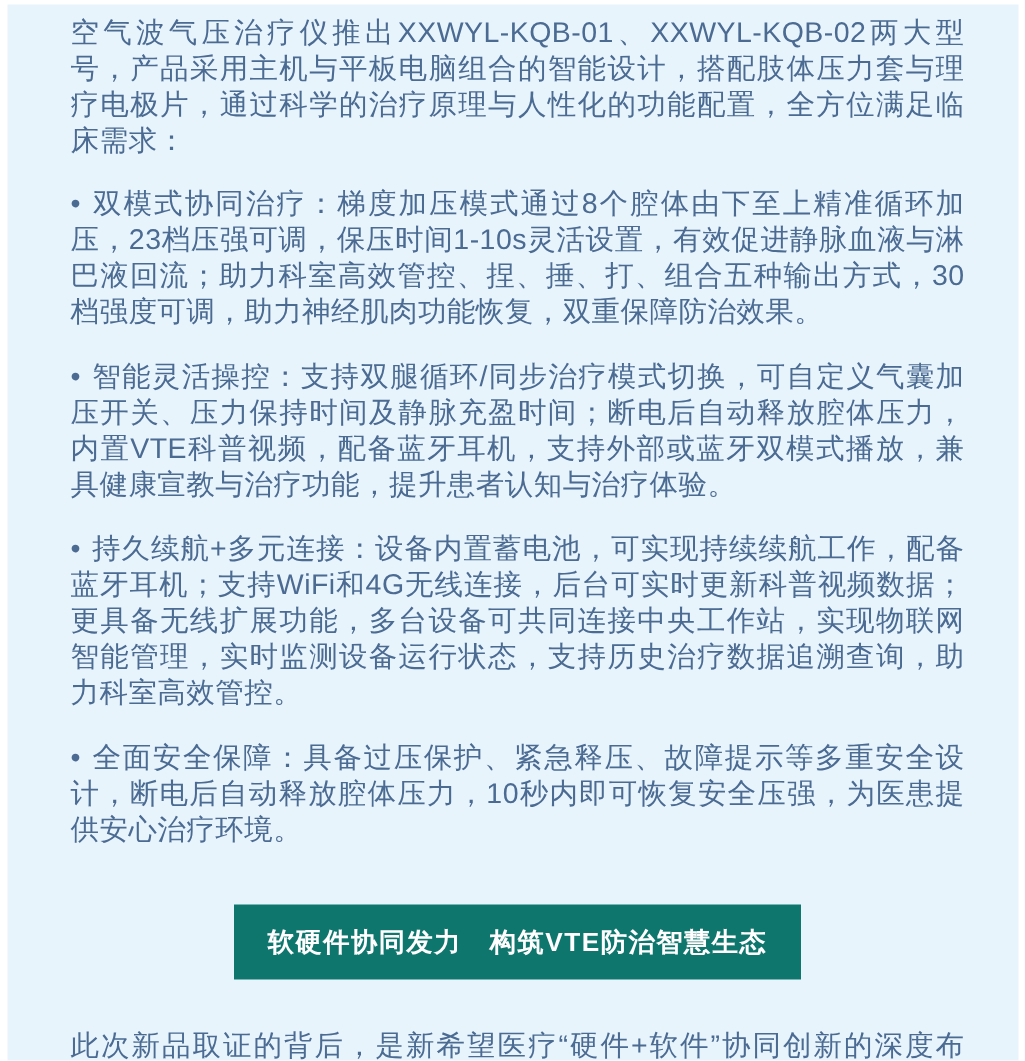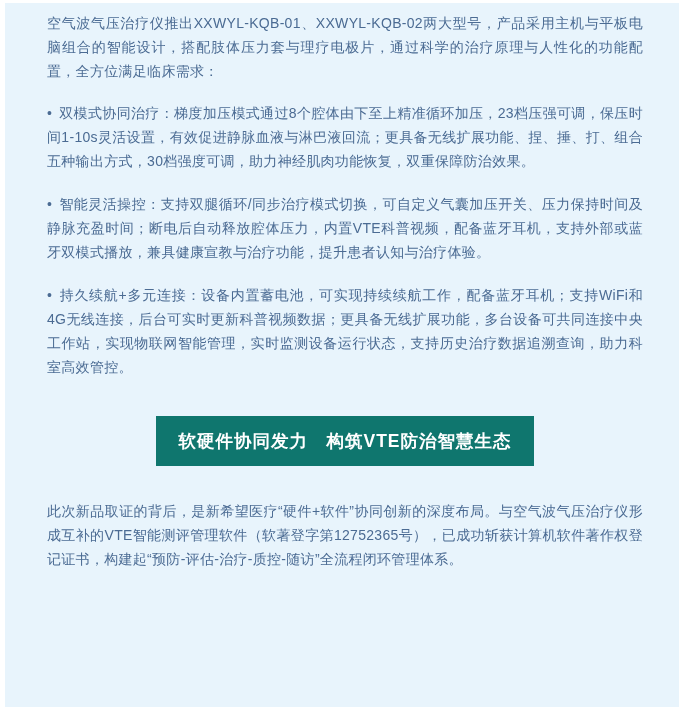--- a/index.html
+++ b/index.html
@@ -17,21 +17,21 @@
     top: 3px;
     width: 674px;
     height: 704px;
     background: #e8f4fc;
     box-sizing: border-box;
   }
   .content {
     padding: 8px 36px 0 42px;
   }
   .para, .bullet-item {
-    font-size: 14px;
+    font-size: 19px;
     line-height: 24px;
     color: #4b6b93;
     text-align: justify;
     letter-spacing: 0.3px;
   }
   .para.intro { margin: 0 0 18px 0; }
   ul.bullet-list {
     list-style: none;
     margin: 0;
     padding: 0;
@@ -68,26 +68,27 @@
 </head>
 <body>
 
 <div class="card">
   <div class="content">
 
     <p class="para intro">空气波气压治疗仪推出XXWYL-KQB-01、XXWYL-KQB-02两大型号，产品采用主机与平板电脑组合的智能设计，搭配肢体压力套与理疗电极片，通过科学的治疗原理与人性化的功能配置，全方位满足临床需求：</p>
 
     <ul class="bullet-list">
 
-      <li class="bullet-item"><span class="bullet-marker">•</span><span>双模式协同治疗：梯度加压模式通过8个腔体由下至上精准循环加压，23档压强可调，保压时间1-10s灵活设置，有效促进静脉血液与淋巴液回流；更具备无线扩展功能、捏、捶、打、组合五种输出方式，30档强度可调，助力神经肌肉功能恢复，双重保障防治效果。</span></li>
+      <li class="bullet-item"><span class="bullet-marker">•</span><span>双模式协同治疗：梯度加压模式通过8个腔体由下至上精准循环加压，23档压强可调，保压时间1-10s灵活设置，有效促进静脉血液与淋巴液回流；助力科室高效管控、捏、捶、打、组合五种输出方式，30档强度可调，助力神经肌肉功能恢复，双重保障防治效果。</span></li>
 
       <li class="bullet-item"><span class="bullet-marker">•</span><span>智能灵活操控：支持双腿循环/同步治疗模式切换，可自定义气囊加压开关、压力保持时间及静脉充盈时间；断电后自动释放腔体压力，内置VTE科普视频，配备蓝牙耳机，支持外部或蓝牙双模式播放，兼具健康宣教与治疗功能，提升患者认知与治疗体验。</span></li>
 
       <li class="bullet-item"><span class="bullet-marker">•</span><span>持久续航+多元连接：设备内置蓄电池，可实现持续续航工作，配备蓝牙耳机；支持WiFi和4G无线连接，后台可实时更新科普视频数据；更具备无线扩展功能，多台设备可共同连接中央工作站，实现物联网智能管理，实时监测设备运行状态，支持历史治疗数据追溯查询，助力科室高效管控。</span></li>
 
+      <li class="bullet-item"><span class="bullet-marker">•</span><span>全面安全保障：具备过压保护、紧急释压、故障提示等多重安全设计，断电后自动释放腔体压力，10秒内即可恢复安全压强，为医患提供安心治疗环境。</span></li>
 
 
     </ul>
 
     <div class="banner-wrap">
       <div class="banner">软硬件协同发力　构筑VTE防治智慧生态</div>
     </div>
 
     <p class="para closing">此次新品取证的背后，是新希望医疗“硬件+软件”协同创新的深度布局。与空气波气压治疗仪形成互补的VTE智能测评管理软件（软著登字第12752365号），已成功斩获计算机软件著作权登记证书，构建起“预防-评估-治疗-质控-随访”全流程闭环管理体系。</p>
 

